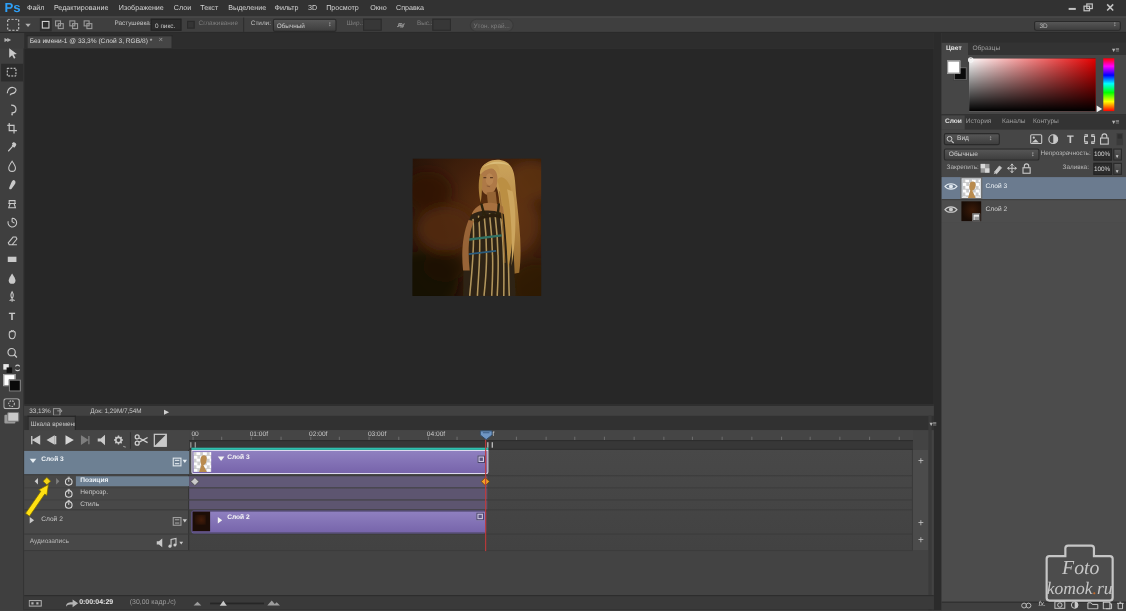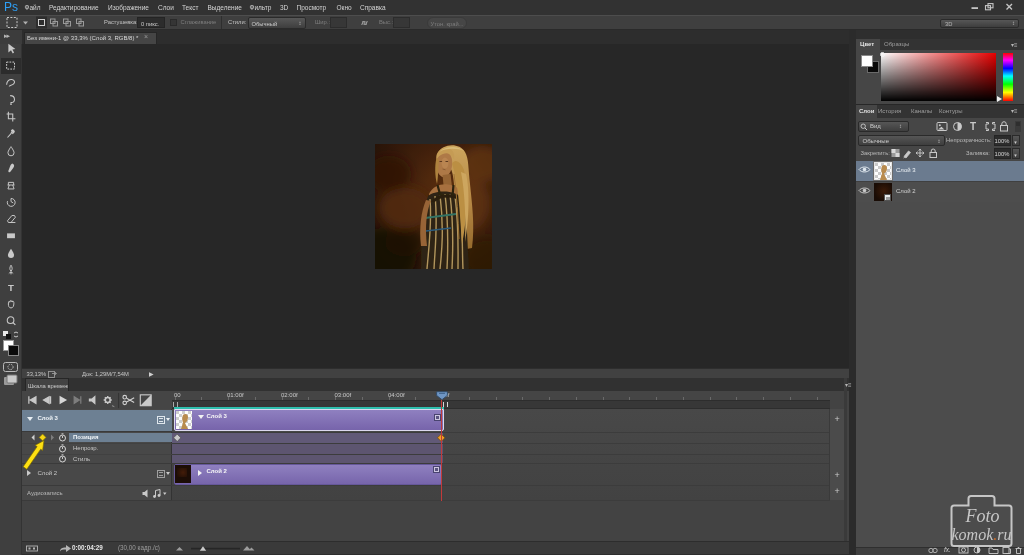--- a/index.html
+++ b/index.html
@@ -7,21 +7,21 @@
   body, .app { font-family:"Liberation Sans", sans-serif; }
   .app { position:relative; width:1024px; height:555px; }
   .abs { position:absolute; }
   .txt { color:#cfcfcf; white-space:nowrap; }
 </style>
 </head>
 <body>
 <div class="app">
 
   <div class="abs" style="left:0;top:0;width:1024px;height:15px;background:#323232;"></div>
-  <div class="abs" style="left:4px;top:0px;font-size:12px;font-weight:normal;color:#2ea0f7;">Ps</div>
+  <div class="abs" style="left:4px;top:0px;font-size:12px;font-weight:bold;color:#2ea0f7;">Ps</div>
   <div class="abs txt" style="left:24.5px;top:4px;font-size:6.5px;color:#d4d4d4;">Файл</div>
   <div class="abs txt" style="left:49px;top:4px;font-size:6.5px;color:#d4d4d4;">Редактирование</div>
   <div class="abs txt" style="left:108px;top:4px;font-size:6.5px;color:#d4d4d4;">Изображение</div>
   <div class="abs txt" style="left:158px;top:4px;font-size:6.5px;color:#d4d4d4;">Слои</div>
   <div class="abs txt" style="left:182px;top:4px;font-size:6.5px;color:#d4d4d4;">Текст</div>
   <div class="abs txt" style="left:207.5px;top:4px;font-size:6.5px;color:#d4d4d4;">Выделение</div>
   <div class="abs txt" style="left:249.5px;top:4px;font-size:6.5px;color:#d4d4d4;">Фильтр</div>
   <div class="abs txt" style="left:280px;top:4px;font-size:6.5px;color:#d4d4d4;">3D</div>
   <div class="abs txt" style="left:296.5px;top:4px;font-size:6.5px;color:#d4d4d4;">Просмотр</div>
   <div class="abs txt" style="left:336.5px;top:4px;font-size:6.5px;color:#d4d4d4;">Окно</div>

